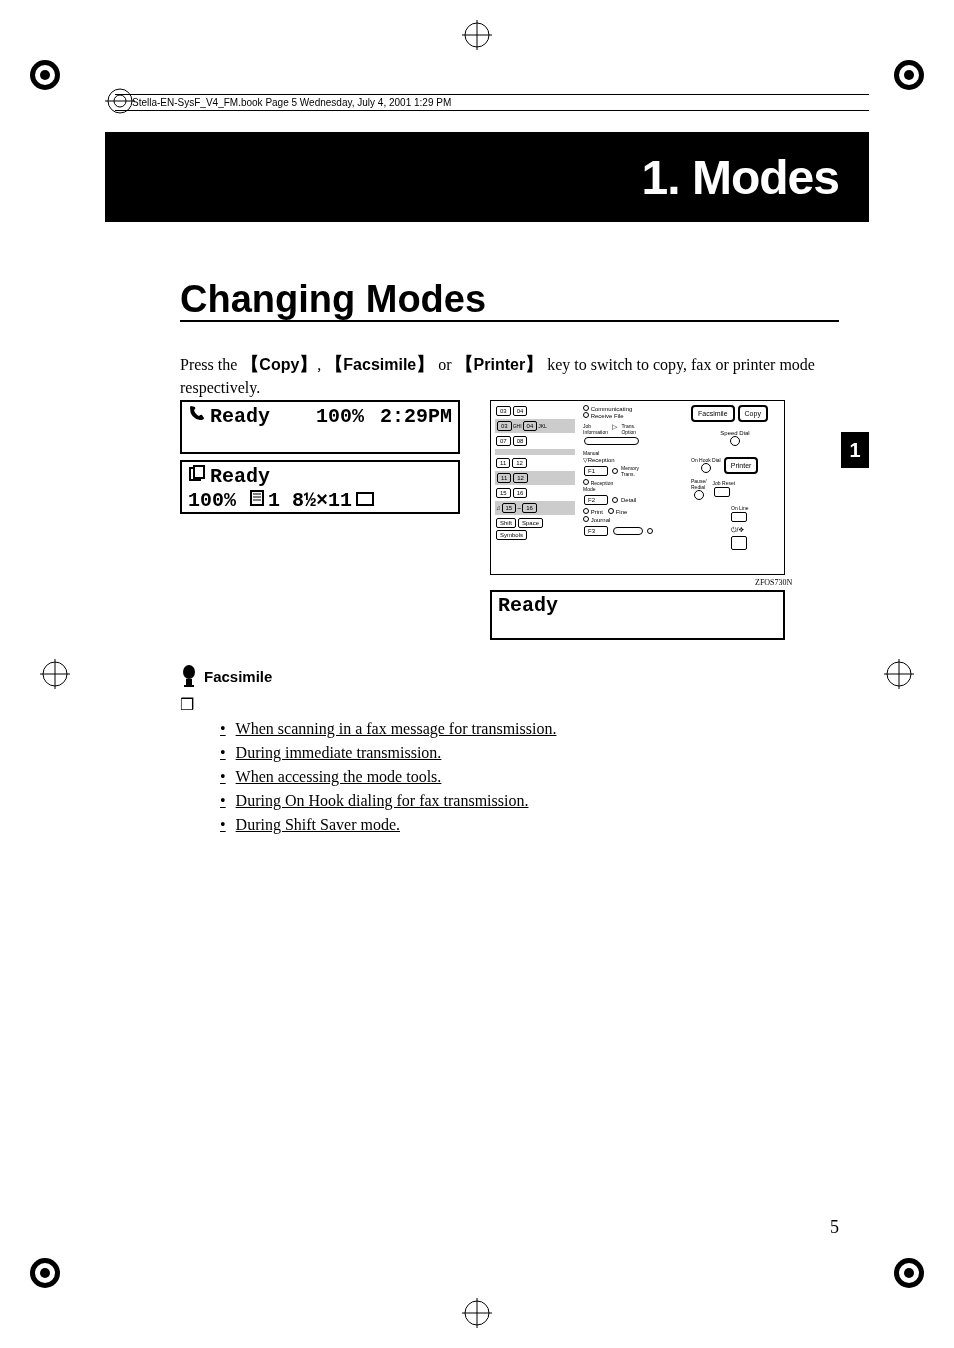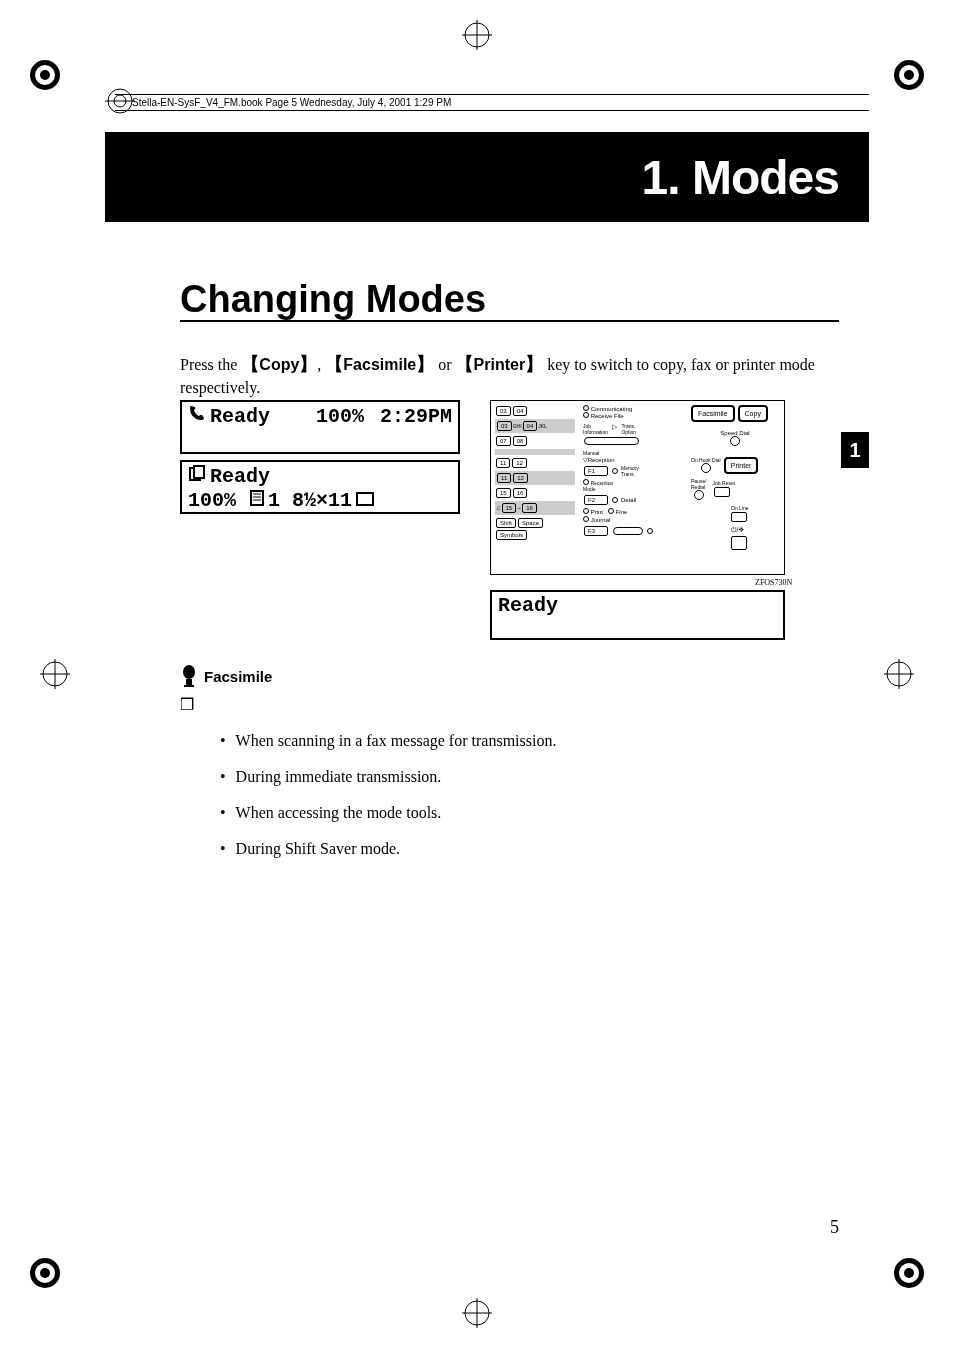--- a/index.html
+++ b/index.html
@@ -169,21 +169,21 @@
     font-weight: bold;
     padding: 2px 6px;
   }
   .limitation-block { position: absolute; top: 665px; left: 180px; right: 115px; }
   .limitation-head { display: flex; align-items: center; gap: 6px; margin-bottom: 8px; }
   .limitation-icon { width: 18px; height: 22px; }
   .limitation-label { font-family: Arial, sans-serif; font-weight: bold; font-size: 15px; }
   .limit-intro { font-size: 16px; margin-bottom: 6px; display: flex; gap: 8px; }
   .checkbox { font-size: 16px; }
   .bullet-list { list-style: none; padding-left: 40px; }
-  .bullet-list li { font-size: 16px; margin: 18px 0; }
+  .bullet-list li { font-size: 16px; margin: 6px 0; text-decoration: underline; }
   .bullet-list li::before { content: "•"; margin-right: 10px; }
   .page-num {
     position: absolute;
     bottom: 110px;
     right: 115px;
     font-size: 18px;
   }
   .side-tab {
     position: absolute;
     top: 432px;
@@ -420,17 +420,18 @@
     </span>
     <span class="limitation-label">Facsimile</span>
   </div>
   <div class="limit-intro">
     <span class="checkbox">❒</span>
   </div>
   <ul class="bullet-list">
     <li>When scanning in a fax message for transmission.</li>
     <li>During immediate transmission.</li>
     <li>When accessing the mode tools.</li>
+    <li>During On Hook dialing for fax transmission.</li>
     <li>During Shift Saver mode.</li>
   </ul>
 </div>
 
 <div class="page-num">5</div>
 
 </body></html>

